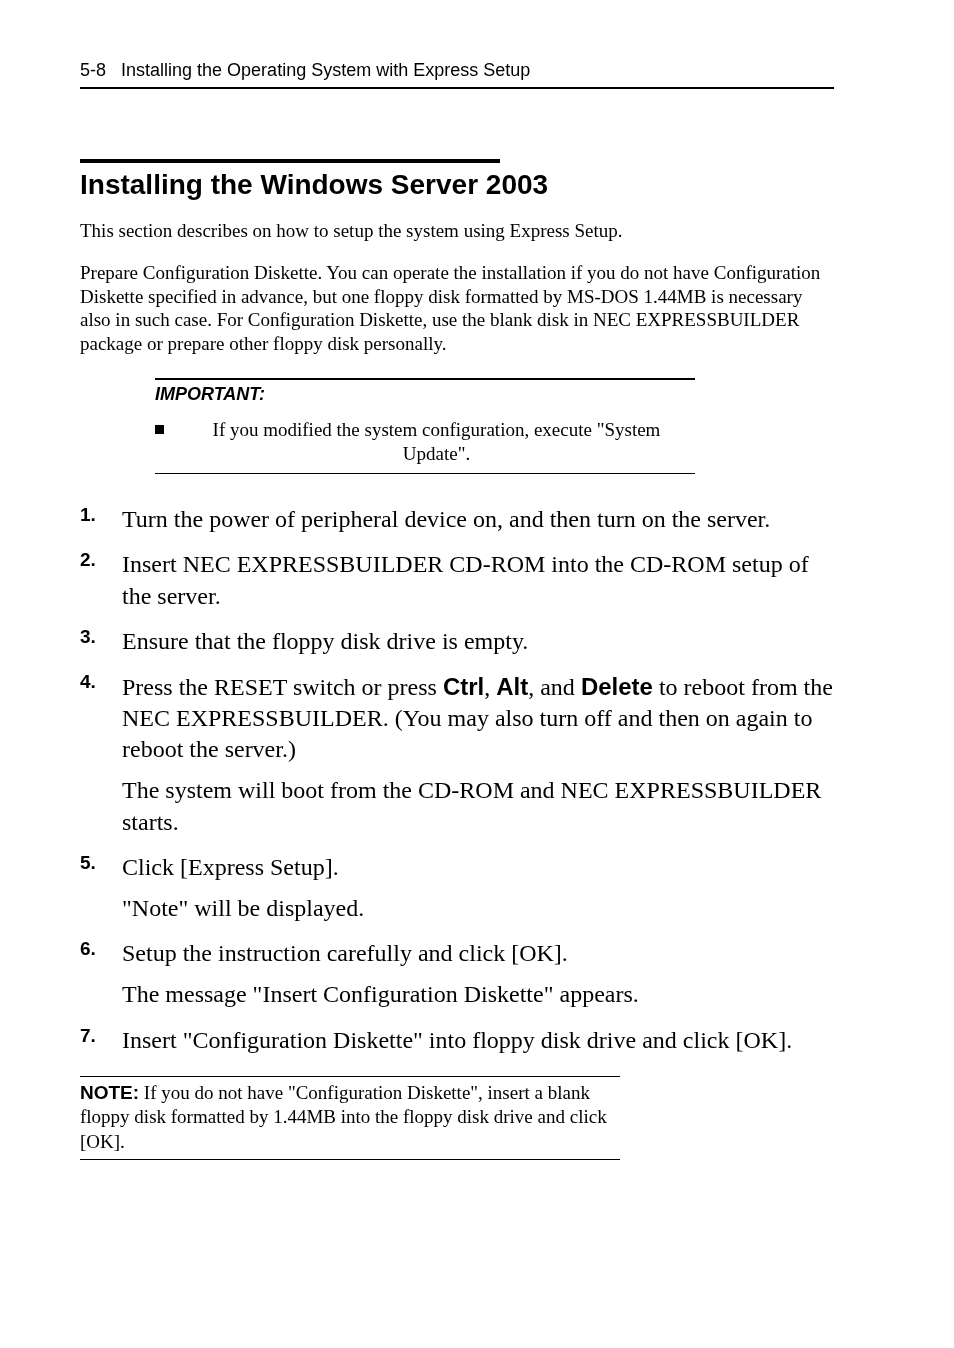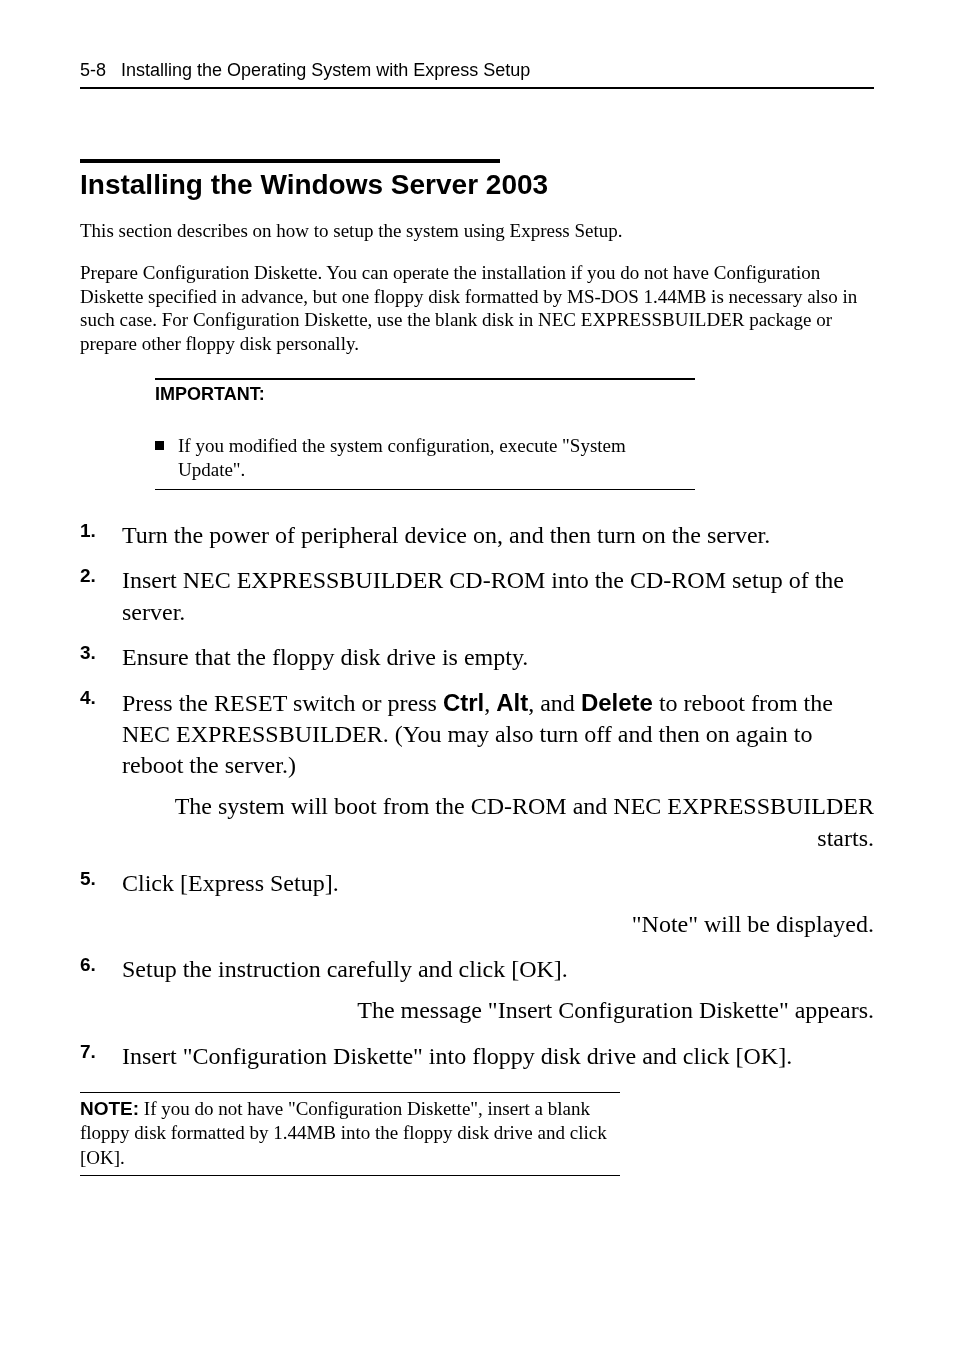--- a/index.html
+++ b/index.html
@@ -6,21 +6,21 @@
     margin: 0;
     padding: 0;
     background: #fff;
     font-family: "Times New Roman", Times, serif;
     color: #000;
   }
   .page {
     width: 954px;
     height: 1348px;
     box-sizing: border-box;
-    padding: 60px 80px 60px 80px;
+    padding: 60px 120px 60px 80px;
     position: relative;
   }
   .header-line {
     font-family: Arial, Helvetica, sans-serif;
     font-size: 18px;
     padding-bottom: 6px;
     border-bottom: 2px solid #000;
   }
   .section-title-wrap {
     margin-top: 70px;
@@ -45,36 +45,38 @@
     margin-left: 75px;
     width: 540px;
   }
   .important-label {
     font-family: Arial, Helvetica, sans-serif;
     font-weight: bold;
     font-size: 18px;
     border-top: 2px solid #000;
     border-bottom: 1px solid transparent;
     padding-top: 4px;
+    font-style: italic;
   }
   .bullet-list {
     margin: 0;
     padding: 8px 0 6px 0;
     list-style: none;
     border-bottom: 1px solid #000;
   }
   .bullet-list li {
     display: flex;
     align-items: flex-start;
     font-size: 19px;
     line-height: 1.3;
     margin-top: 10px;
   }
   .bullet-list li:first-child {
-    margin-top: 20px;
+    margin-top: 4px;
+    text-align: center;
   }
   .bullet-marker {
     display: inline-block;
     width: 9px;
     height: 9px;
     background: #000;
     margin-top: 7px;
     margin-right: 14px;
     flex-shrink: 0;
   }
@@ -96,21 +98,21 @@
     font-weight: bold;
     font-size: 19px;
     width: 42px;
     flex-shrink: 0;
   }
   .step-body {
     flex: 1;
     font-size: 24px;
     line-height: 1.3;
   }
-  .step-body .para { margin-top: 10px; text-align: right; }
+  .step-body .para { margin-top: 10px; }
   .kbd {
     font-family: Arial, Helvetica, sans-serif;
     font-weight: bold;
   }
   .note-block {
     margin-top: 20px;
     width: 540px;
     border-top: 1px solid #000;
     border-bottom: 1px solid #000;
     padding: 4px 0 4px 0;

